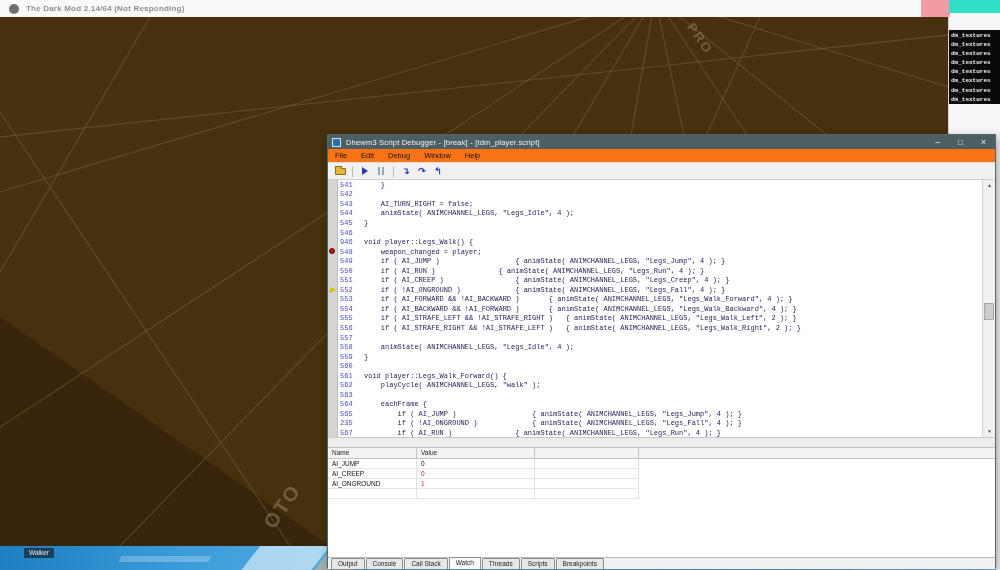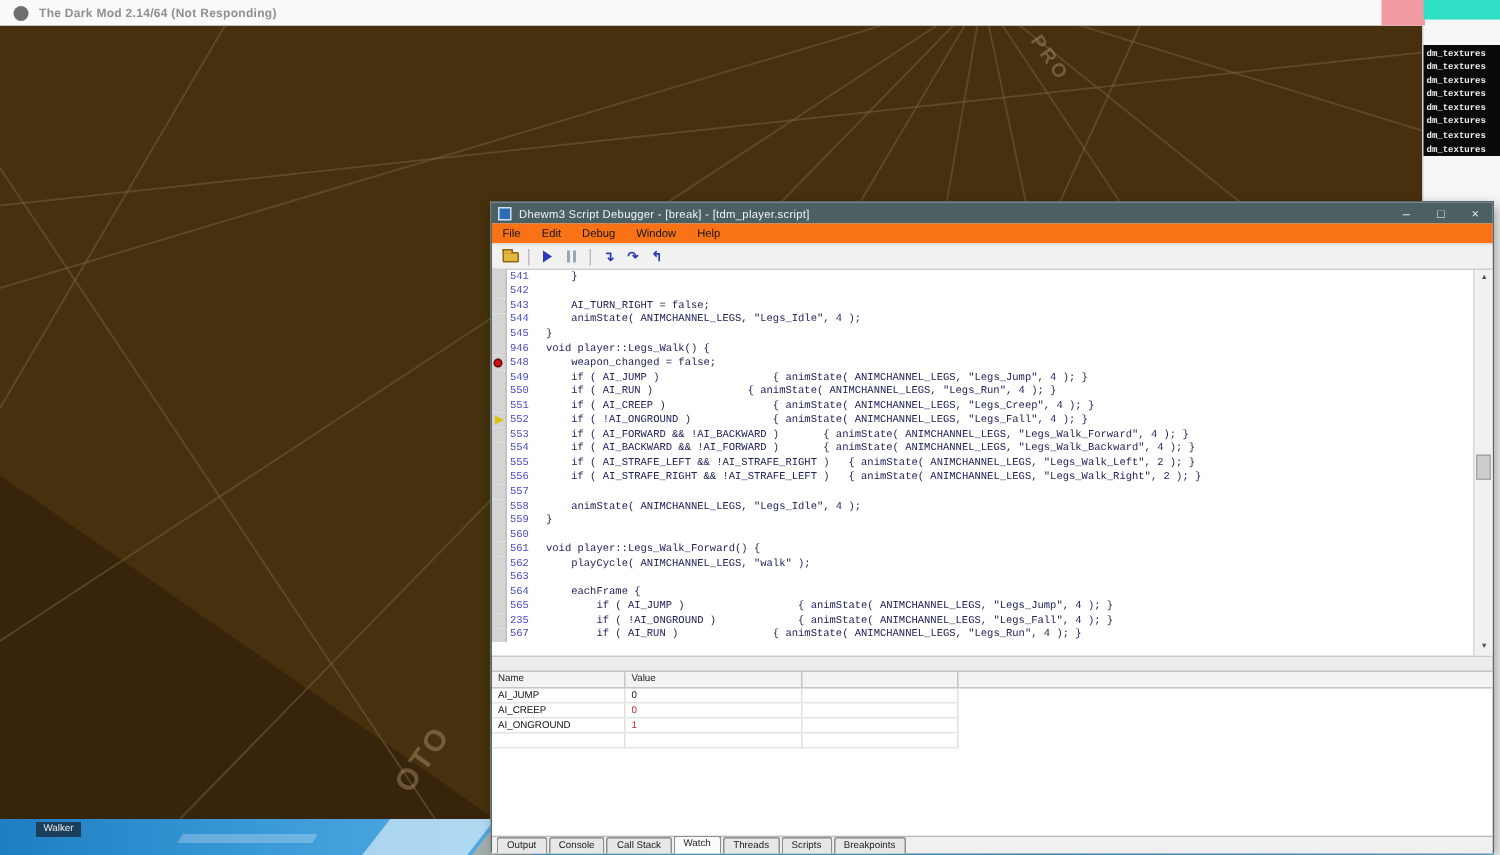--- a/index.html
+++ b/index.html
@@ -242,29 +242,34 @@
           <span class="lnum">544</span>
           <span class="ltext">	animState( ANIMCHANNEL_LEGS, "Legs_Idle", 4 );</span>
         </div>
         <div class="code-row">
           <span class="gutter"></span>
           <span class="lnum">545</span>
           <span class="ltext">}</span>
         </div>
         <div class="code-row">
           <span class="gutter"></span>
+          <span class="lnum">546</span>
+          <span class="ltext"></span>
+        </div>
+        <div class="code-row">
+          <span class="gutter"></span>
           <span class="lnum">946</span>
           <span class="ltext">void player::Legs_Walk() {</span>
         </div>
         <div class="code-row">
           <span class="gutter">
             <span class="bp-dot"></span>
           </span>
           <span class="lnum">548</span>
-          <span class="ltext">	weapon_changed = false;</span>
+          <span class="ltext">	weapon_changed = player;</span>
         </div>
         <div class="code-row">
           <span class="gutter"></span>
           <span class="lnum">549</span>
           <span class="ltext">	if ( AI_JUMP )					{ animState( ANIMCHANNEL_LEGS, "Legs_Jump", 4 ); }</span>
         </div>
         <div class="code-row">
           <span class="gutter"></span>
           <span class="lnum">550</span>
           <span class="ltext">	if ( AI_RUN )				{ animState( ANIMCHANNEL_LEGS, "Legs_Run", 4 ); }</span>

